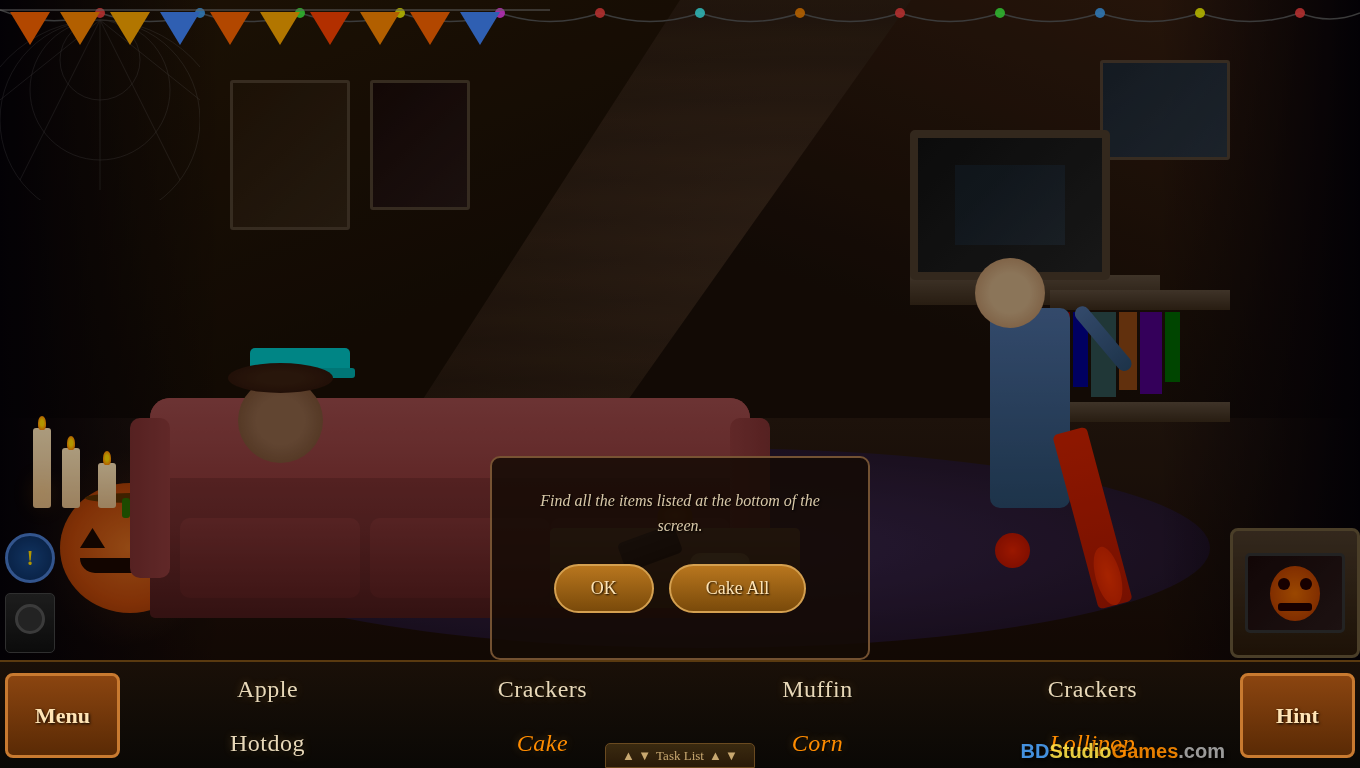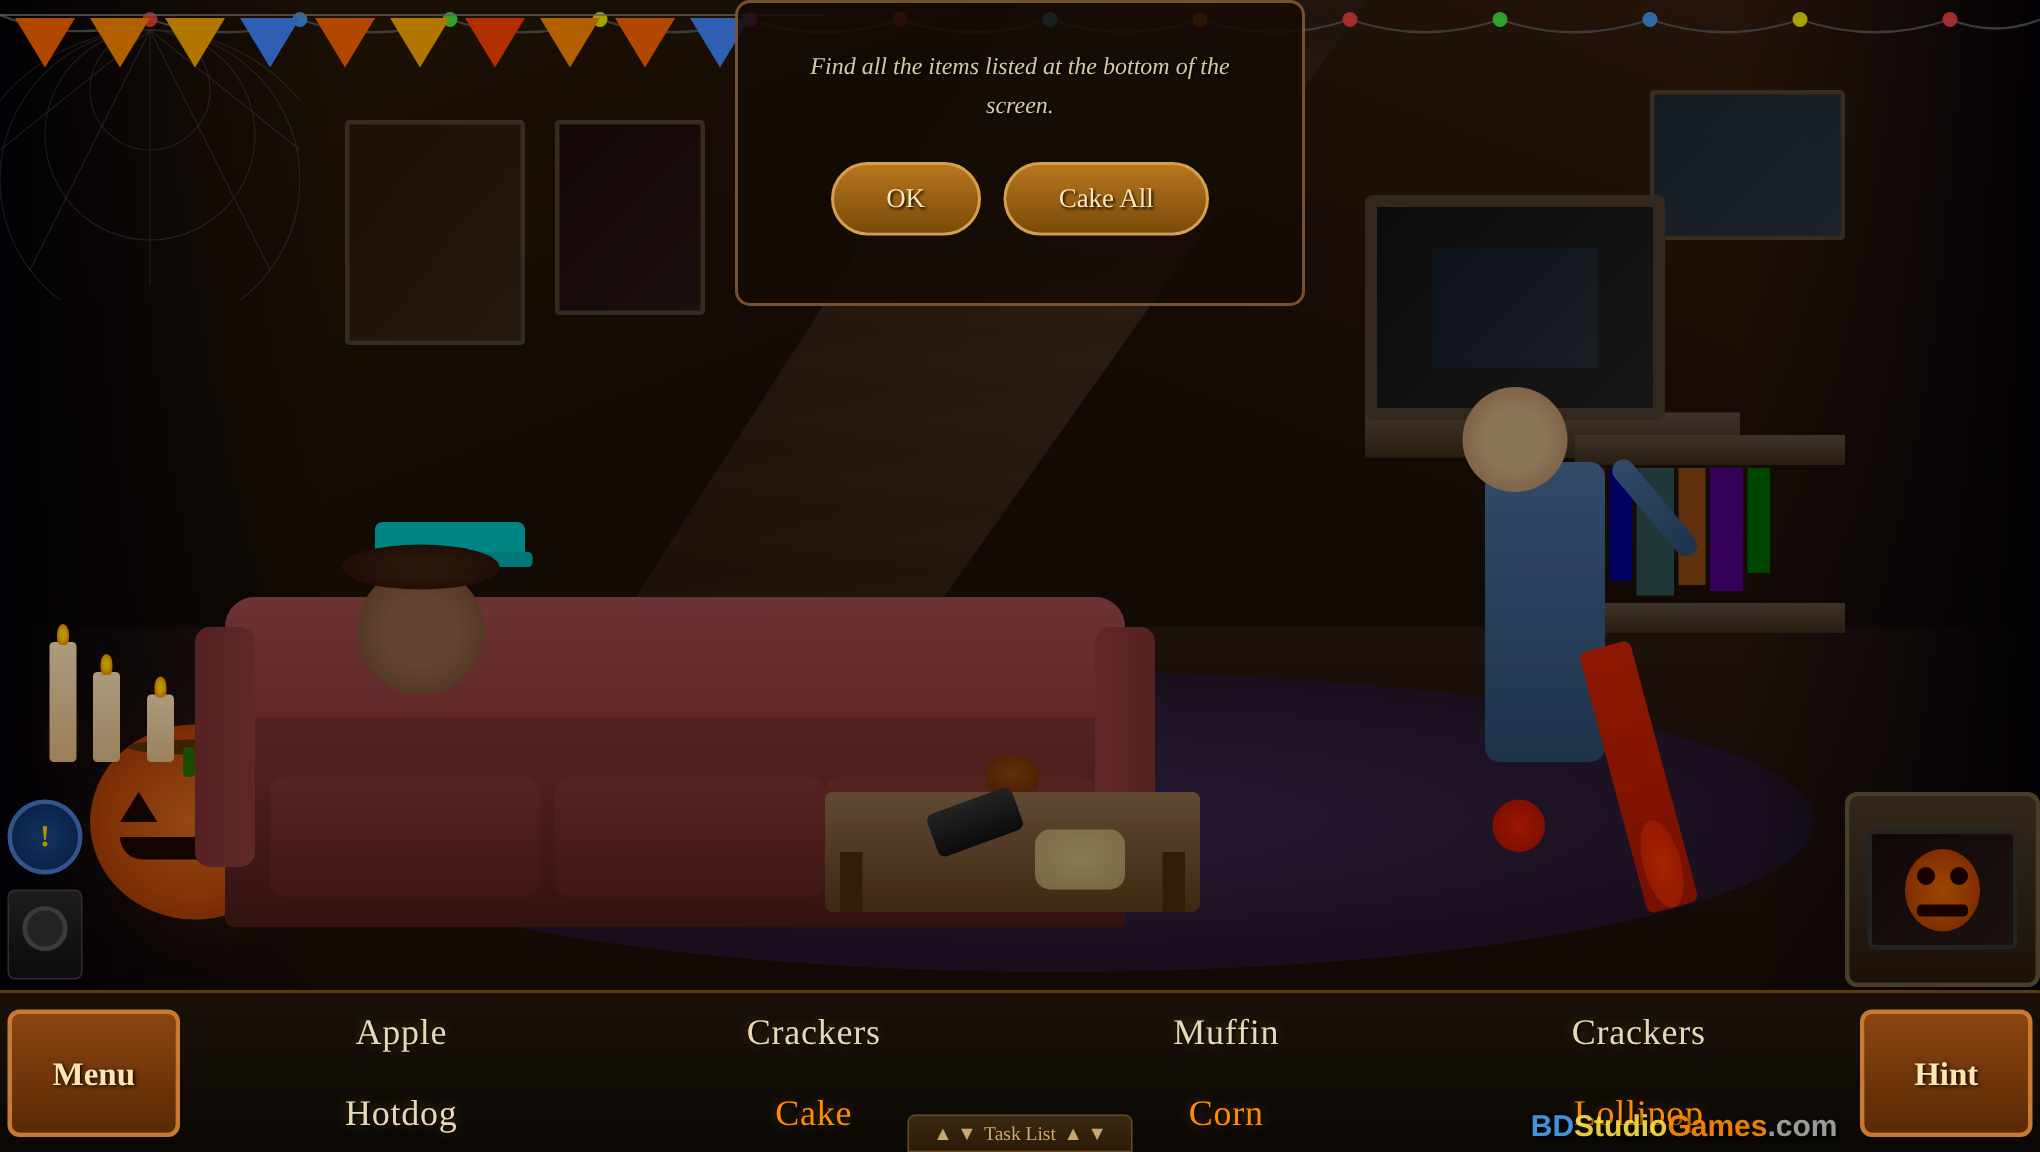--- a/index.html
+++ b/index.html
@@ -256,20 +256,21 @@
     }
     .item-name {
       font-family: 'Georgia', serif;
       font-size: 24px;
       color: #e8d8b8;
       text-shadow: 1px 1px 3px #000, 0 0 8px rgba(255,200,100,0.3);
       letter-spacing: 0.5px;
     }
     .item-name.highlighted {
       color: #FF8C00;
+      font-style: italic;
     }
 
     
     .menu-btn {
       position: absolute;
       bottom: 10px; left: 5px;
       width: 115px; height: 85px;
       background: linear-gradient(180deg, #8B4510 0%, #5A2A05 100%);
       border: 3px solid #C87A30;
       border-radius: 8px;
@@ -347,21 +348,21 @@
     .watermark span.games {
       color: #FF8C00;
     }
 
     
     .dialog-overlay {
       position: absolute;
       top: 0; left: 0; right: 0; bottom: 108px;
       background: rgba(0,0,0,0.3);
       display: flex;
-      align-items: flex-start;
+      align-items: flex-end;
       justify-content: center;
     }
 
     .dialog-box {
       background: rgba(20, 10, 5, 0.85);
       border: 2px solid rgba(180, 130, 80, 0.6);
       border-radius: 10px;
       padding: 30px 40px;
       max-width: 380px;
       text-align: center;

